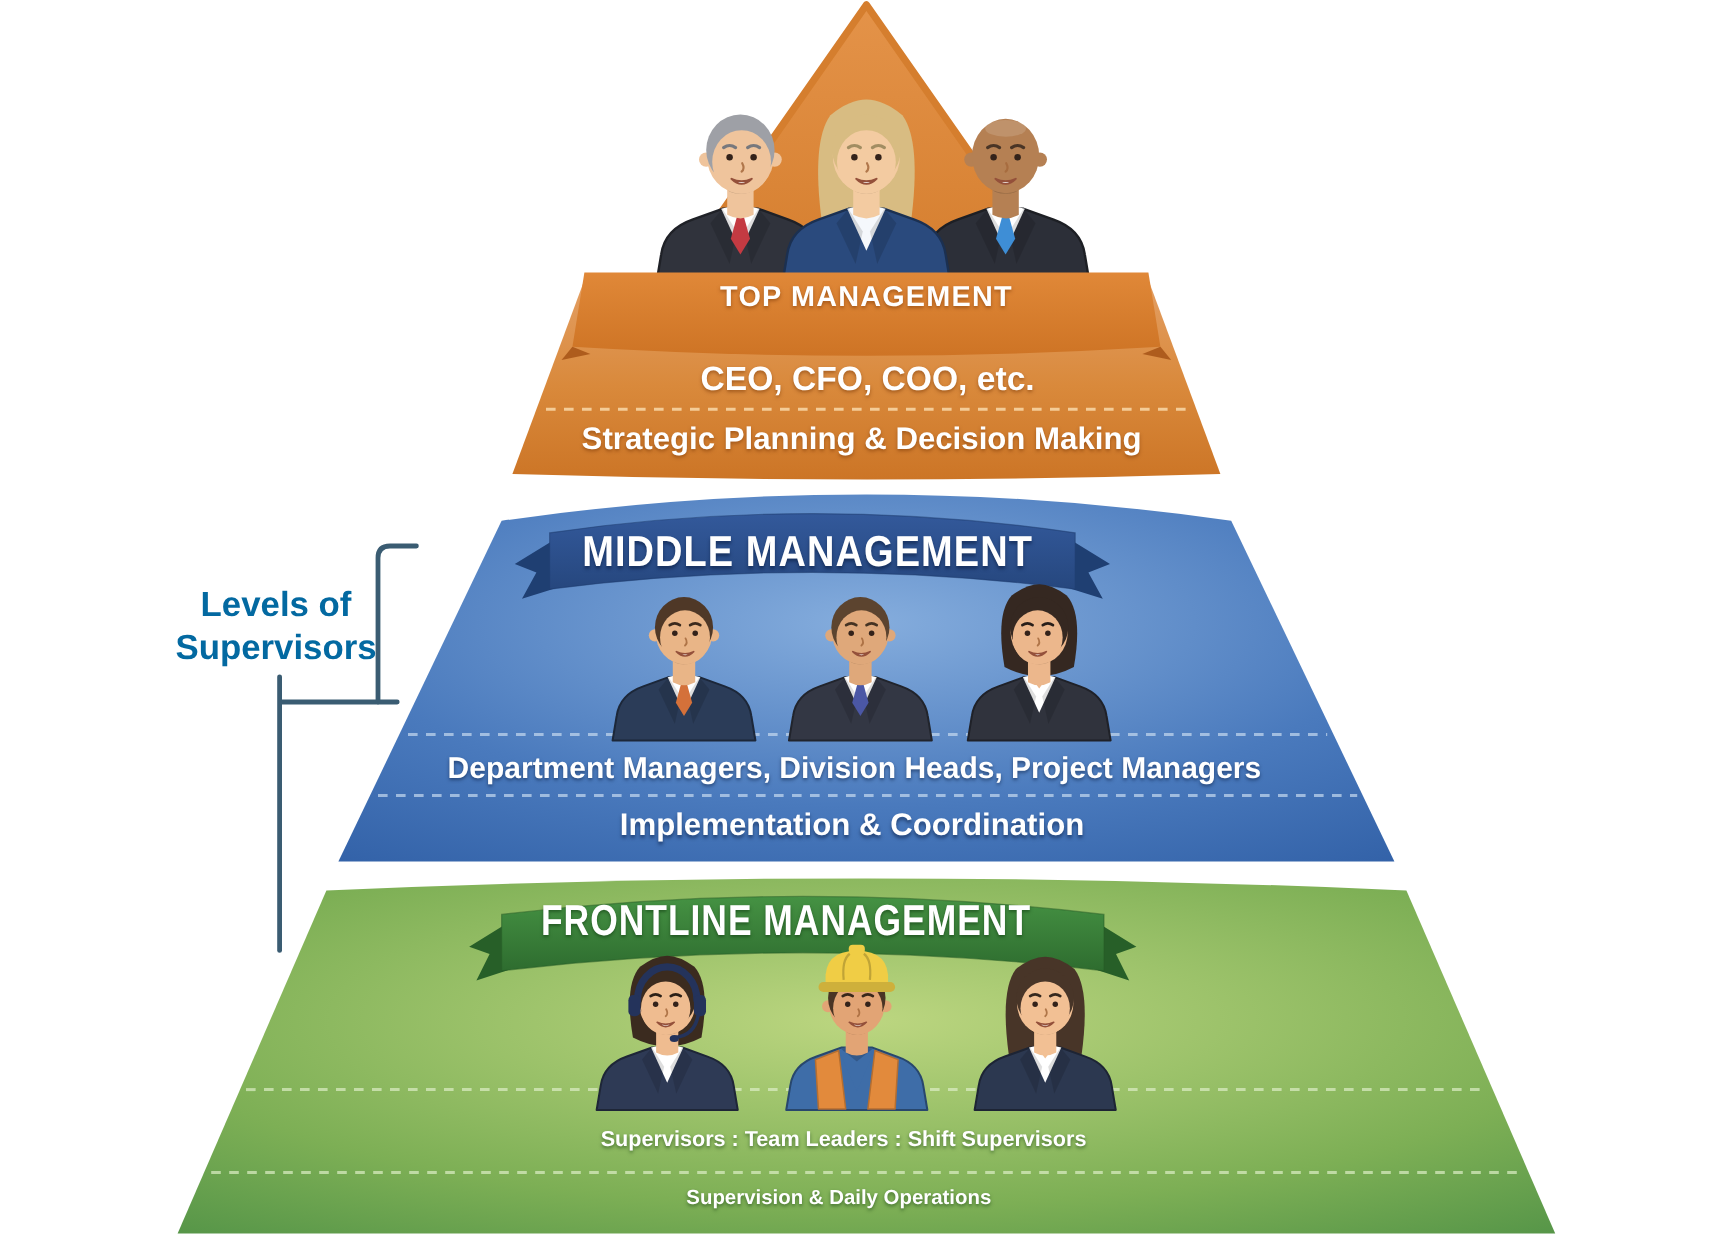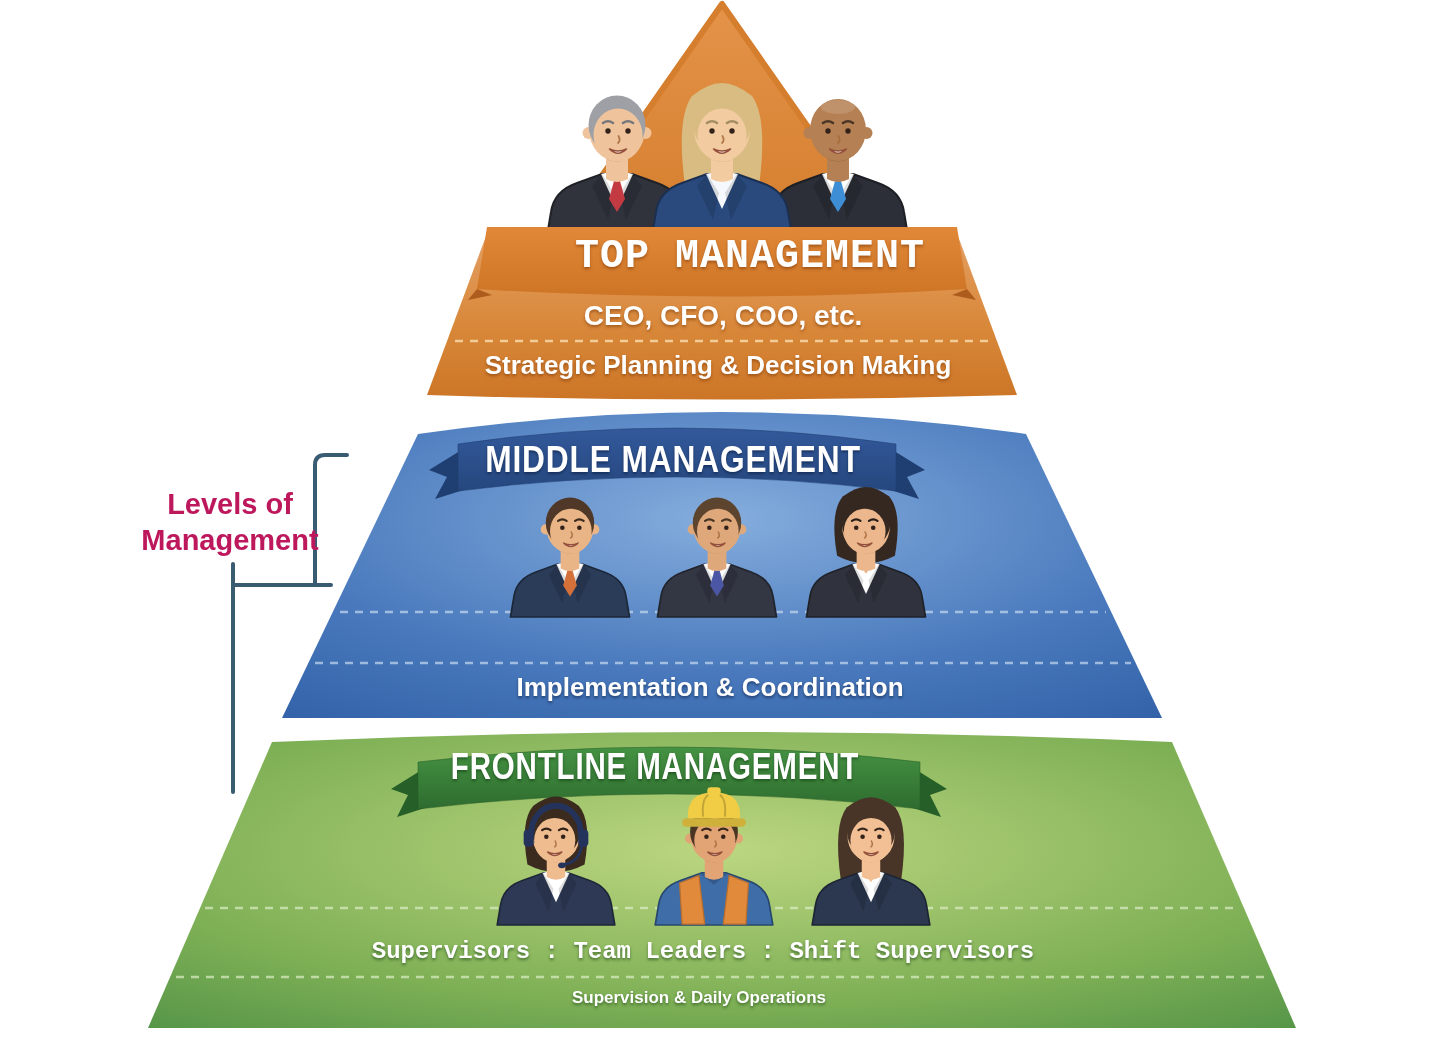--- a/index.html
+++ b/index.html
@@ -6,21 +6,21 @@
   .stage{position:relative;width:1434px;height:1048px;background:#ffffff;overflow:hidden;}
   .stage svg{position:absolute;left:0;top:0;}
   .txt{position:absolute;transform:translateX(-50%);white-space:nowrap;font-weight:bold;
        color:#ffffff;text-align:center;line-height:1.12;}
   .title{letter-spacing:1px;}
   .sh-o{text-shadow:0 2px 3px rgba(110,45,0,.5);}
   .sh-b{text-shadow:0 2px 3px rgba(8,25,60,.55);}
   .sh-g{text-shadow:0 2px 3px rgba(15,55,15,.55);}
   .cond{transform:translateX(-50%) scaleX(.88);}
   .cond2{transform:translateX(-50%) scaleX(.82);}
-  .side-label{color:#be185d;text-shadow:none;font-size:29px;line-height:36px;}
+  .side-label{color:#0369a1;text-shadow:none;font-size:29px;line-height:36px;}
 </style>
 </head>
 <body>
 
 <div class="stage">
 
   <svg width="1434" height="1048" viewBox="0 0 1434 1048">
     <defs>
       <linearGradient id="gApex" x1="0" y1="0" x2="0" y2="1">
         <stop offset="0" stop-color="#E49349"></stop>
@@ -277,26 +277,27 @@
 
     <g stroke="#3A5C72" stroke-width="4" fill="none" stroke-linecap="round">
       <path d="M 347,455 L 325,455 Q 315,455 315,465 L 315,585"></path>
       <path d="M 234,585 L 331,585"></path>
       <path d="M 233,564 L 233,792"></path>
     </g>
   </svg>
 
   <div class="txt side-label" style="left:230px;top:486px;">
     <div>Levels of</div>
-    <div>Management</div>
+    <div>Supervisors</div>
   </div>
 
-  <div class="txt title sh-o" style="left:750px;top:235px;font-size:40px;font-family:Liberation Mono, monospace;">TOP MANAGEMENT</div>
+  <div class="txt title sh-o" style="left:722px;top:235px;font-size:24px;">TOP MANAGEMENT</div>
   <div class="txt sh-o" style="left:723px;top:300px;font-size:28px;">CEO, CFO, COO, etc.</div>
   <div class="txt sh-o" style="left:718px;top:351px;font-size:26px;">Strategic Planning &amp; Decision Making</div>
 
   <div class="txt title sh-b cond" style="left:673px;top:440px;font-size:36px;">MIDDLE MANAGEMENT</div>
+  <div class="txt sh-b" style="left:712px;top:626px;font-size:25px;">Department Managers, Division Heads, Project Managers</div>
   <div class="txt sh-b" style="left:710px;top:673px;font-size:26px;text-align:center;">Implementation &amp; Coordination</div>
 
   <div class="txt title sh-g cond2" style="left:655px;top:747px;font-size:36px;">FRONTLINE MANAGEMENT</div>
-  <div class="txt sh-g" style="left:703px;top:939px;font-size:24px;font-family:Liberation Mono, monospace;">Supervisors : Team Leaders : Shift Supervisors</div>
+  <div class="txt sh-g" style="left:703px;top:939px;font-size:18px;">Supervisors : Team Leaders : Shift Supervisors</div>
   <div class="txt sh-g" style="left:699px;top:988px;font-size:17px;">Supervision &amp; Daily Operations</div>
 </div>
 
 </body></html>

